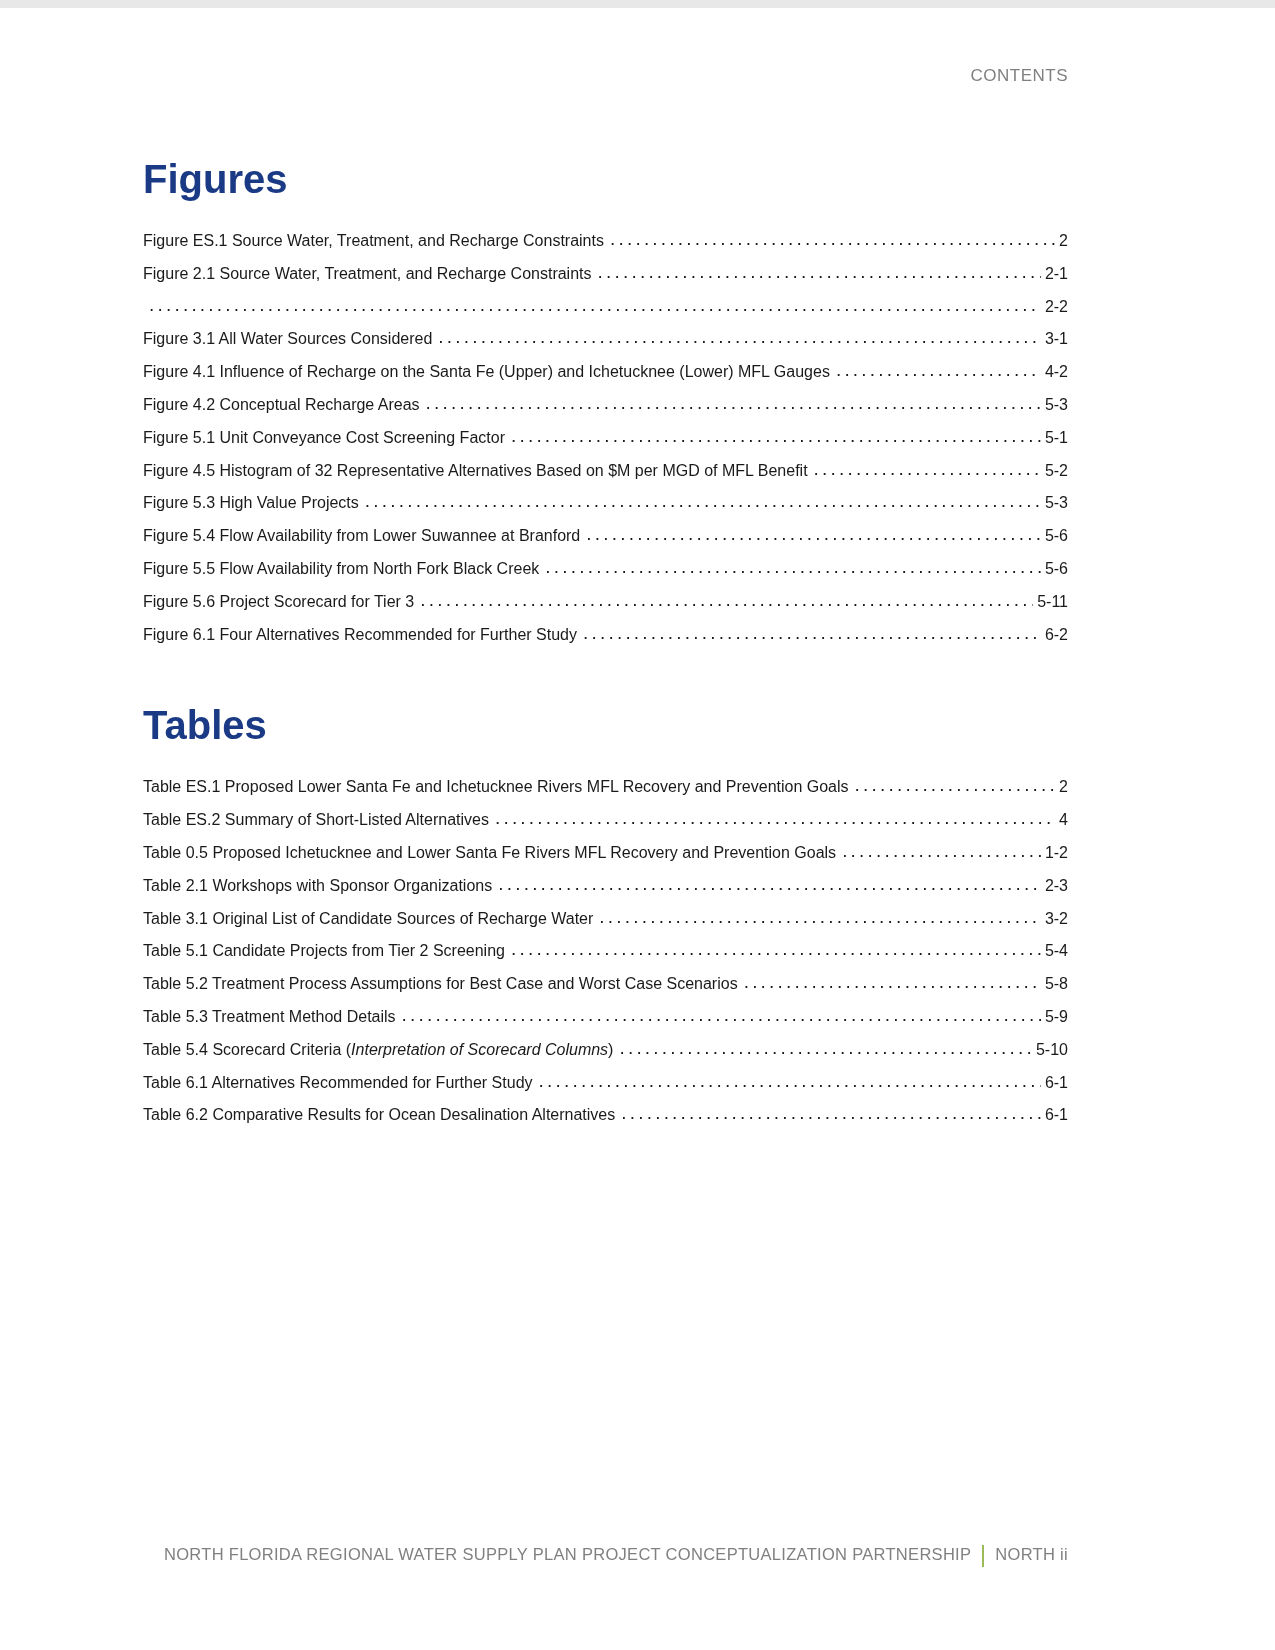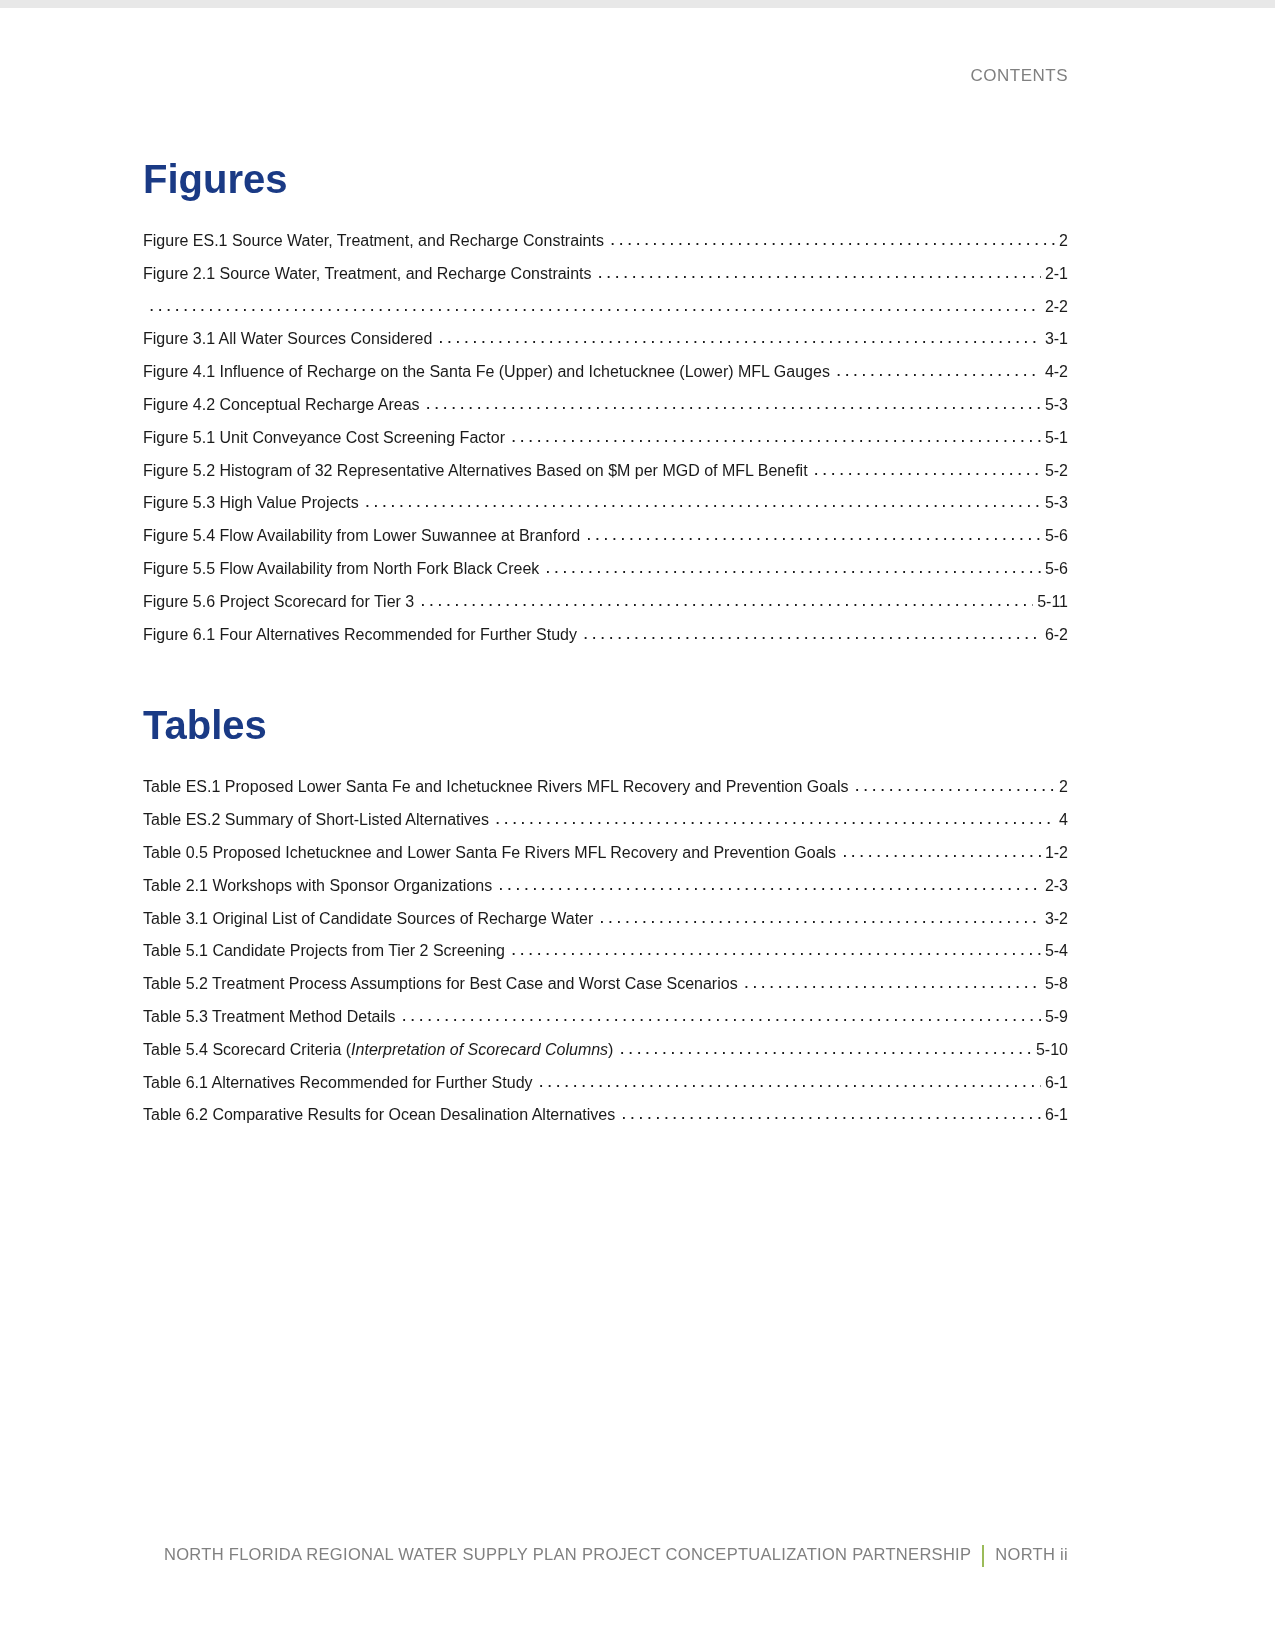--- a/index.html
+++ b/index.html
@@ -131,21 +131,21 @@
           <span class="toc-label">Figure 4.2 Conceptual Recharge Areas</span>
           <span class="toc-dots"></span>
           <span class="toc-page">5-3</span>
         </div>
         <div class="toc-row">
           <span class="toc-label">Figure 5.1 Unit Conveyance Cost Screening Factor</span>
           <span class="toc-dots"></span>
           <span class="toc-page">5-1</span>
         </div>
         <div class="toc-row">
-          <span class="toc-label">Figure 5.2 Histogram of 32 Representative Alternatives Based on $M per MGD of MFL Benefit</span>
+          <span class="toc-label">Figure 4.5 Histogram of 32 Representative Alternatives Based on $M per MGD of MFL Benefit</span>
           <span class="toc-dots"></span>
           <span class="toc-page">5-2</span>
         </div>
         <div class="toc-row">
           <span class="toc-label">Figure 5.3 High Value Projects</span>
           <span class="toc-dots"></span>
           <span class="toc-page">5-3</span>
         </div>
         <div class="toc-row">
           <span class="toc-label">Figure 5.4 Flow Availability from Lower Suwannee at Branford</span>

